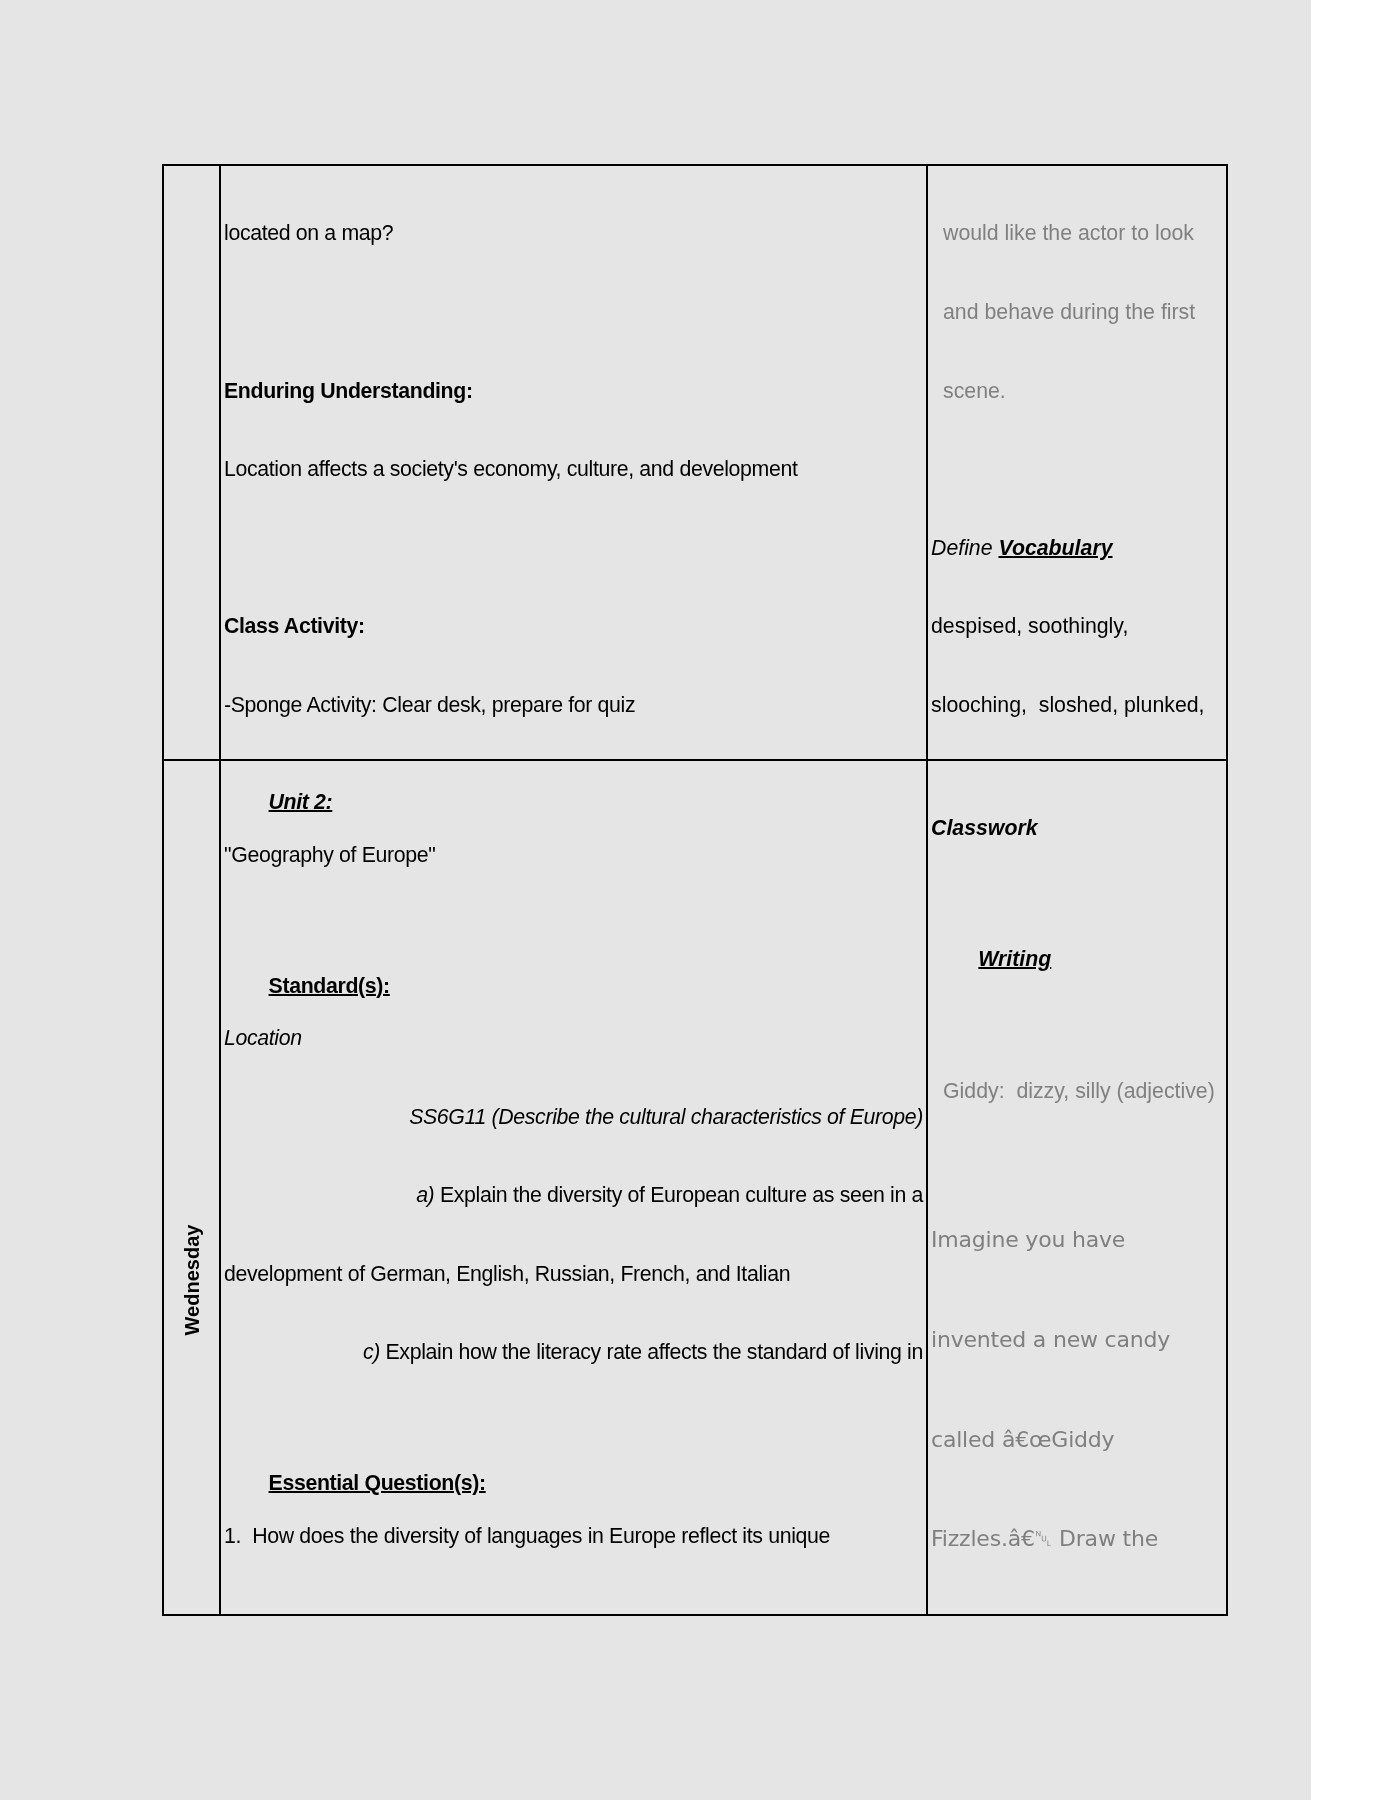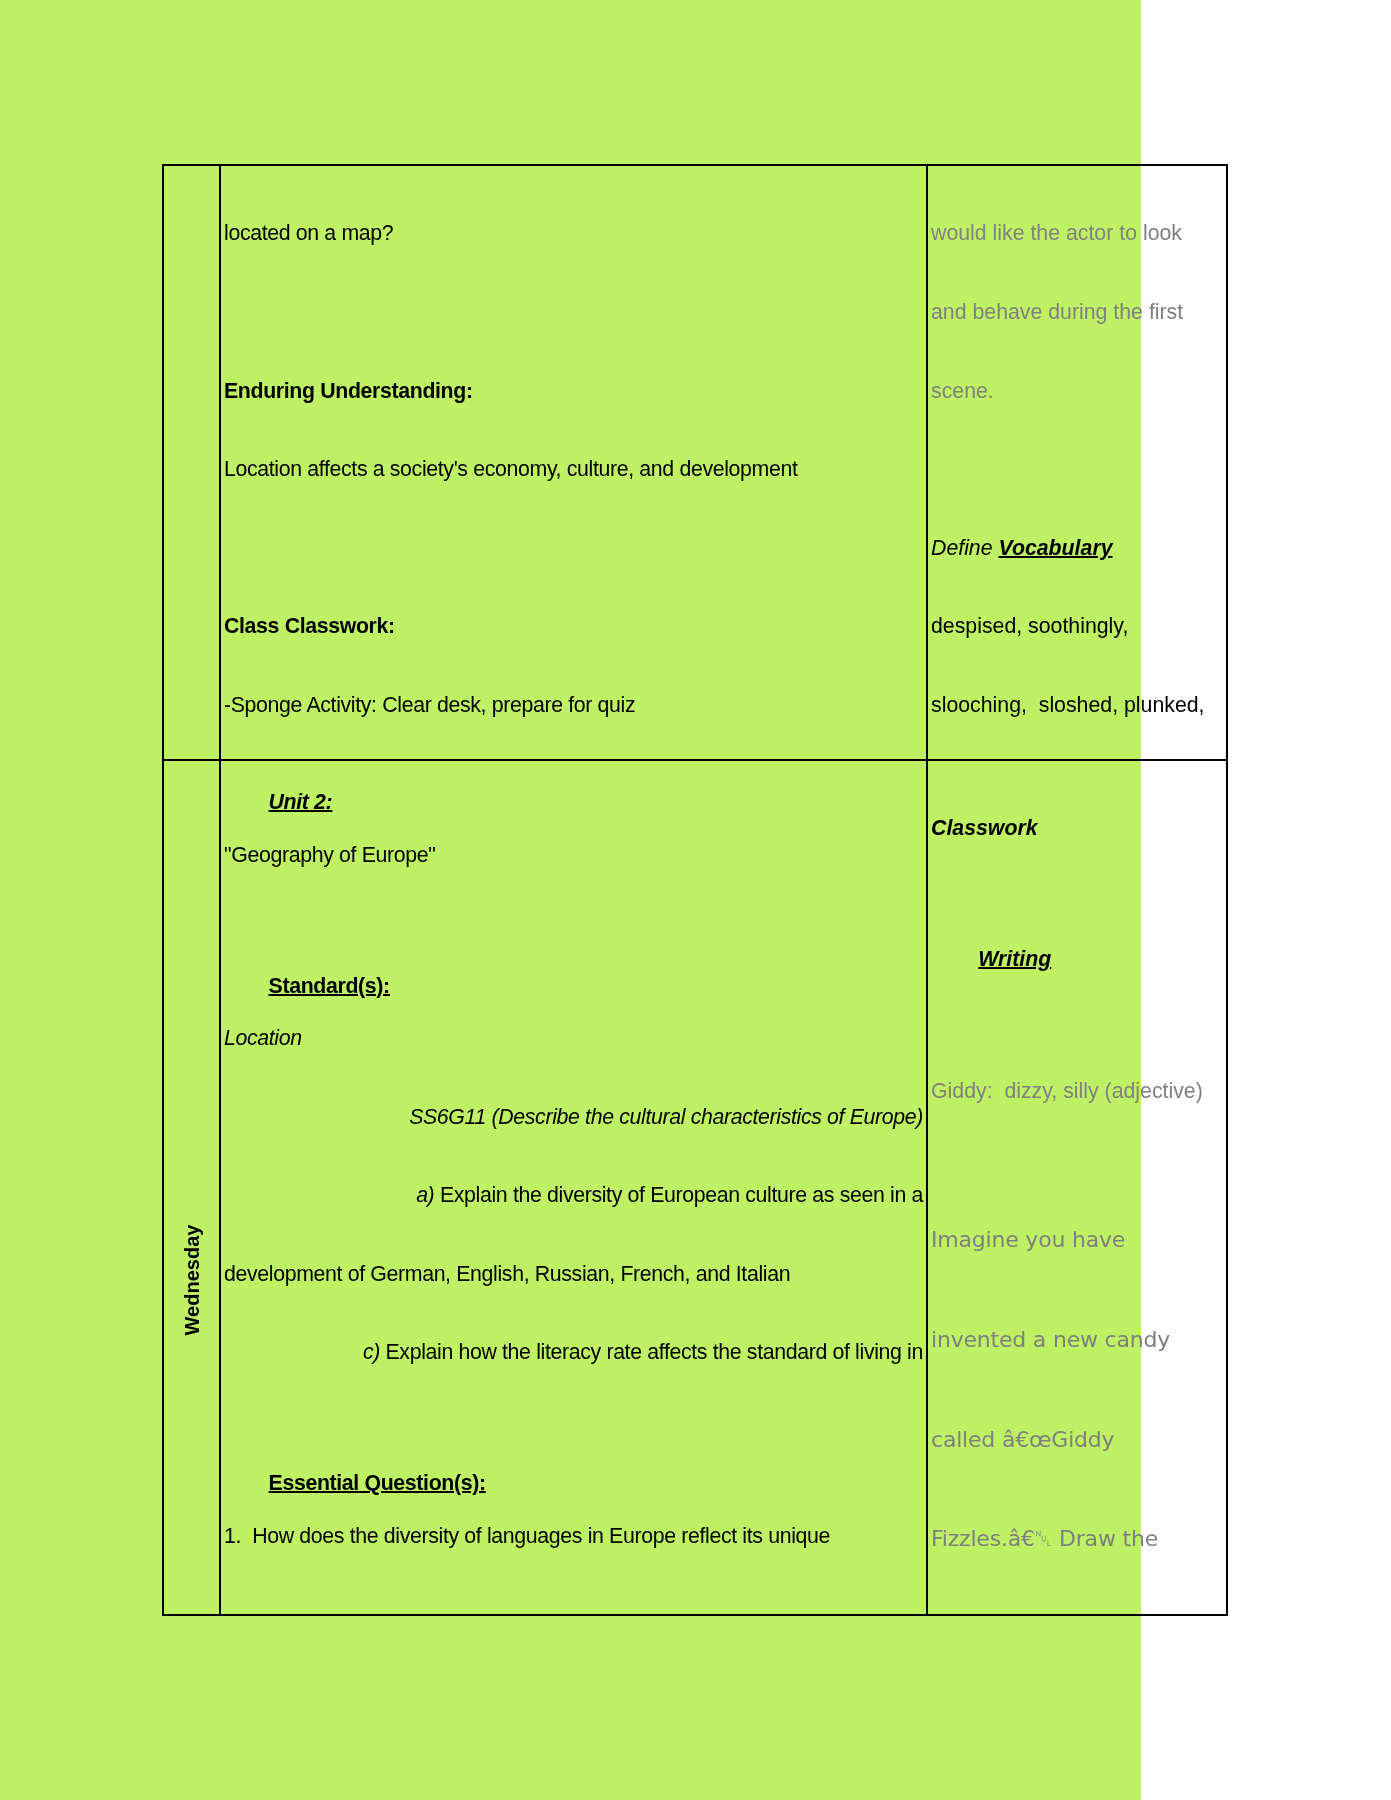--- a/index.html
+++ b/index.html
@@ -1,37 +1,37 @@
 <!DOCTYPE html>
 <html><head>
 <meta charset="utf-8">
 <style>
   html, body { margin: 0; padding: 0; background: #ffffff; }
   body { width: 1391px; height: 1800px; position: relative; overflow: hidden; }
-  .page { position: absolute; left: 0; top: 0; width: 1141px; height: 1800px; background: #bef264; text-decoration: underline; }
+  .page { position: absolute; left: 0; top: 0; width: 1311px; height: 1800px; background: #e5e5e5; text-decoration: underline; }
   .tbl {
     position: absolute; left: 162px; top: 164px; width: 1066px; height: 1452px;
     border: 2px solid #000; box-sizing: border-box;
   }
   .row { position: absolute; left: 0; width: 100%; box-sizing: border-box; }
   .row1 { top: 0; height: 595px; border-bottom: 2px solid #000; }
   .row2 { top: 595px; height: 855px; }
   .cell { position: absolute; top: 0; bottom: 0; box-sizing: border-box; overflow: hidden; }
   .c-day { left: 0; width: 57px; border-right: 2px solid #000; }
   .c-main { left: 57px; width: 707px; border-right: 2px solid #000; padding: 2px 3px; }
   .c-side { left: 764px; right: 0; padding: 2px 3px; }
   .txt { font-family: "Liberation Sans", sans-serif; font-size: 21.3px; line-height: 26.2px; color: #000; white-space: pre-wrap; }
   .narrow { font-family: "Liberation Sans", sans-serif; font-stretch: condensed; letter-spacing: -0.35px; }
   .b { font-weight: bold; }
   .i { font-style: italic; }
   .u { text-decoration: underline; text-decoration-thickness: 2px; text-align: center; }
   .gap { height: 26.2px; }
   .ind1 { padding-left: 31px; text-align: right; }
   .ind2 { padding-left: 62px; text-align: right; }
-  .gray { color: #808080; }
+  .gray { color: #808080; margin-left: 12px; }
   .calibri { font-family: "DejaVu Sans", sans-serif; font-size: 22px; line-height: 33.2px; color: #7f7f7f; letter-spacing: -0.2px; }
   .day-label {
     position: absolute; left: 50%; top: 50%;
     transform: translate(-50%, -50%) rotate(-90deg);
     font-family: "Liberation Sans", sans-serif; font-weight: bold; font-size: 20px; color: #000;
     white-space: nowrap; margin-top: 91px;
   }
 </style>
 </head>
 <body>
@@ -41,21 +41,21 @@
 
     <div class="row row1">
       <div class="cell c-day"></div>
 
       <div class="cell c-main txt narrow">
         <div>located on a map?</div>
         <div class="gap"></div>
         <div class="b">Enduring Understanding:</div>
         <div>Location affects a society's economy, culture, and development</div>
         <div class="gap"></div>
-        <div class="b">Class Classwork:</div>
+        <div class="b">Class Activity:</div>
         <div>-Sponge Activity: Clear desk, prepare for quiz</div>
         
         
         
         
         
         
         
         
       </div>

